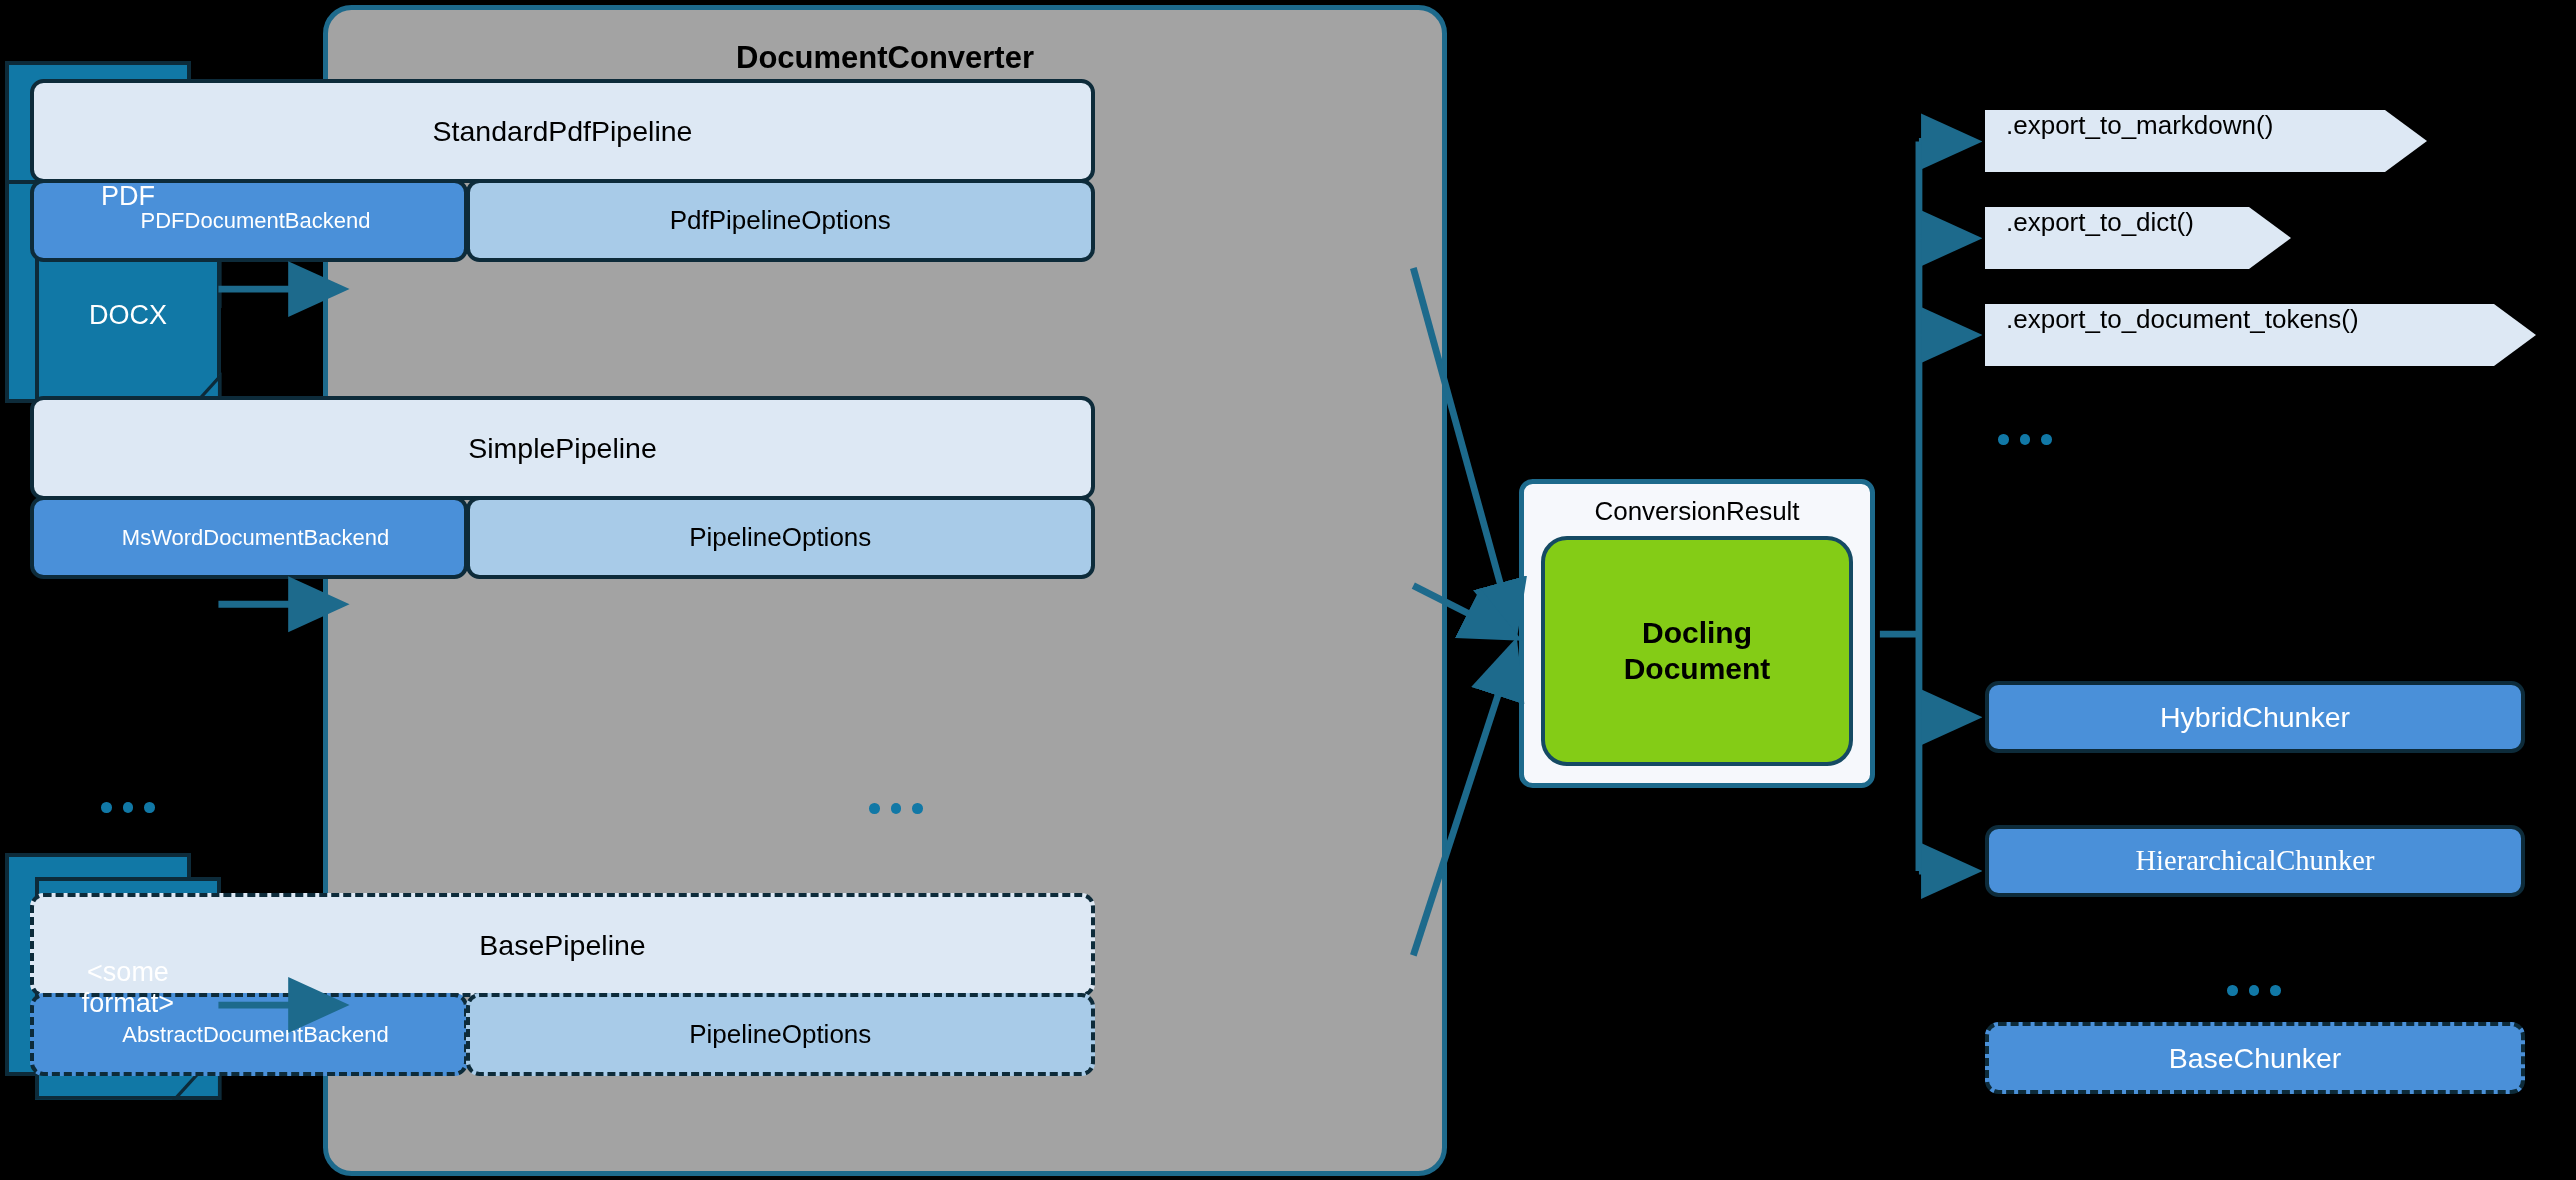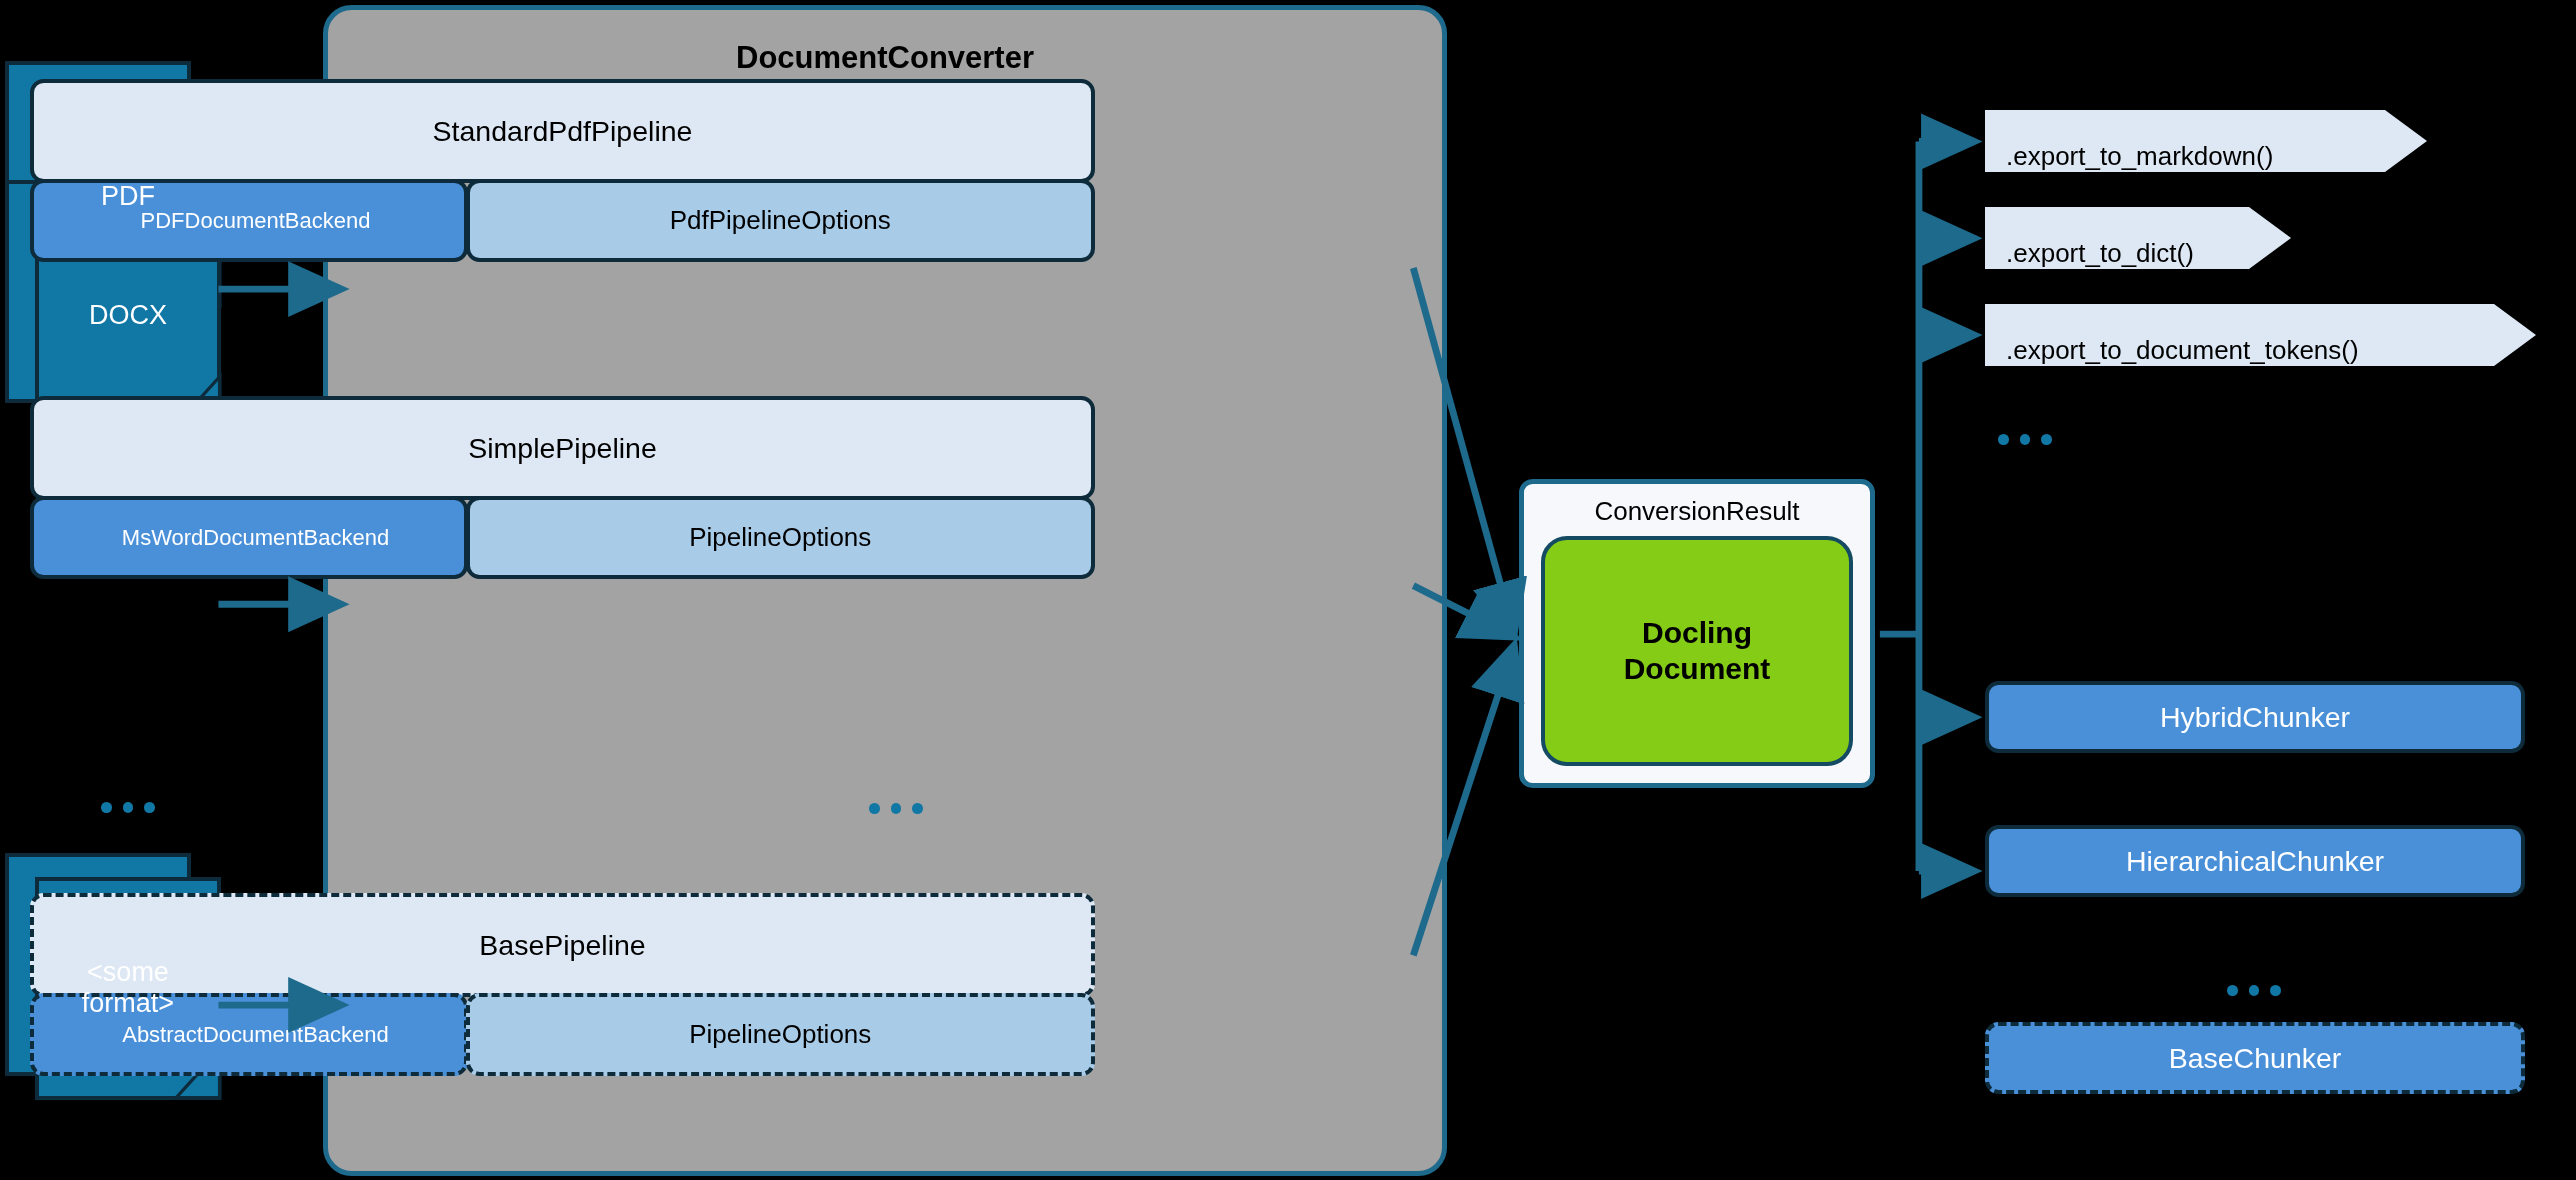--- a/index.html
+++ b/index.html
@@ -47,21 +47,21 @@
       background:#f6f8fc;border:5px solid #1d6a8c;border-radius:13.6px;box-sizing:border-box;}
   #result-title{position:absolute;left:0;right:0;top:12.4px;text-align:center;
       font-size:26px;color:#000;}
   #docling{position:absolute;left:17.4px;right:17.4px;top:52px;bottom:17.4px;
       background:#84cc16;border:4.3px solid #154a63;border-radius:26px;box-sizing:border-box;
       display:flex;align-items:center;justify-content:center;text-align:center;
       font-size:30px;font-weight:bold;color:#000;line-height:1.18;}
 
   
   .pennant{position:absolute;height:62px;background:#dde8f4;color:#000;
-      display:flex;align-items:flex-end;font-size:26px;padding-left:21px;box-sizing:border-box;}
+      display:flex;align-items:flex-start;font-size:26px;padding-left:21px;box-sizing:border-box;}
 
   
   .chunker{position:absolute;left:1985px;width:540px;height:72px;background:#4a90d9;
       border:4.3px solid #0d2b3a;border-radius:13.6px;box-sizing:border-box;
       display:flex;align-items:center;justify-content:center;color:#fff;font-size:28.5px;}
   .chunker.dashed{border-style:dashed;}
 
   svg.wires{position:absolute;left:0;top:0;width:2576px;height:1180px;
       pointer-events:none;overflow:visible;}
 </style>
@@ -168,21 +168,21 @@
 
   <div class="dots" style="left:1998px;top:434px;">
     <i></i>
       <i></i>
       <i></i>
   </div>
 
   <div class="chunker" style="top:681px;">
     <span>HybridChunker</span>
   </div>
-  <div class="chunker" style="top:825px;">
+  <div class="chunker" style="top:825px;font-family:Liberation Serif, serif;">
     <span>HierarchicalChunker</span>
   </div>
   <div class="dots" style="left:2227px;top:985px;">
     <i></i>
       <i></i>
       <i></i>
   </div>
   <div class="chunker dashed" style="top:1022px;">
     <span>BaseChunker</span>
   </div>

